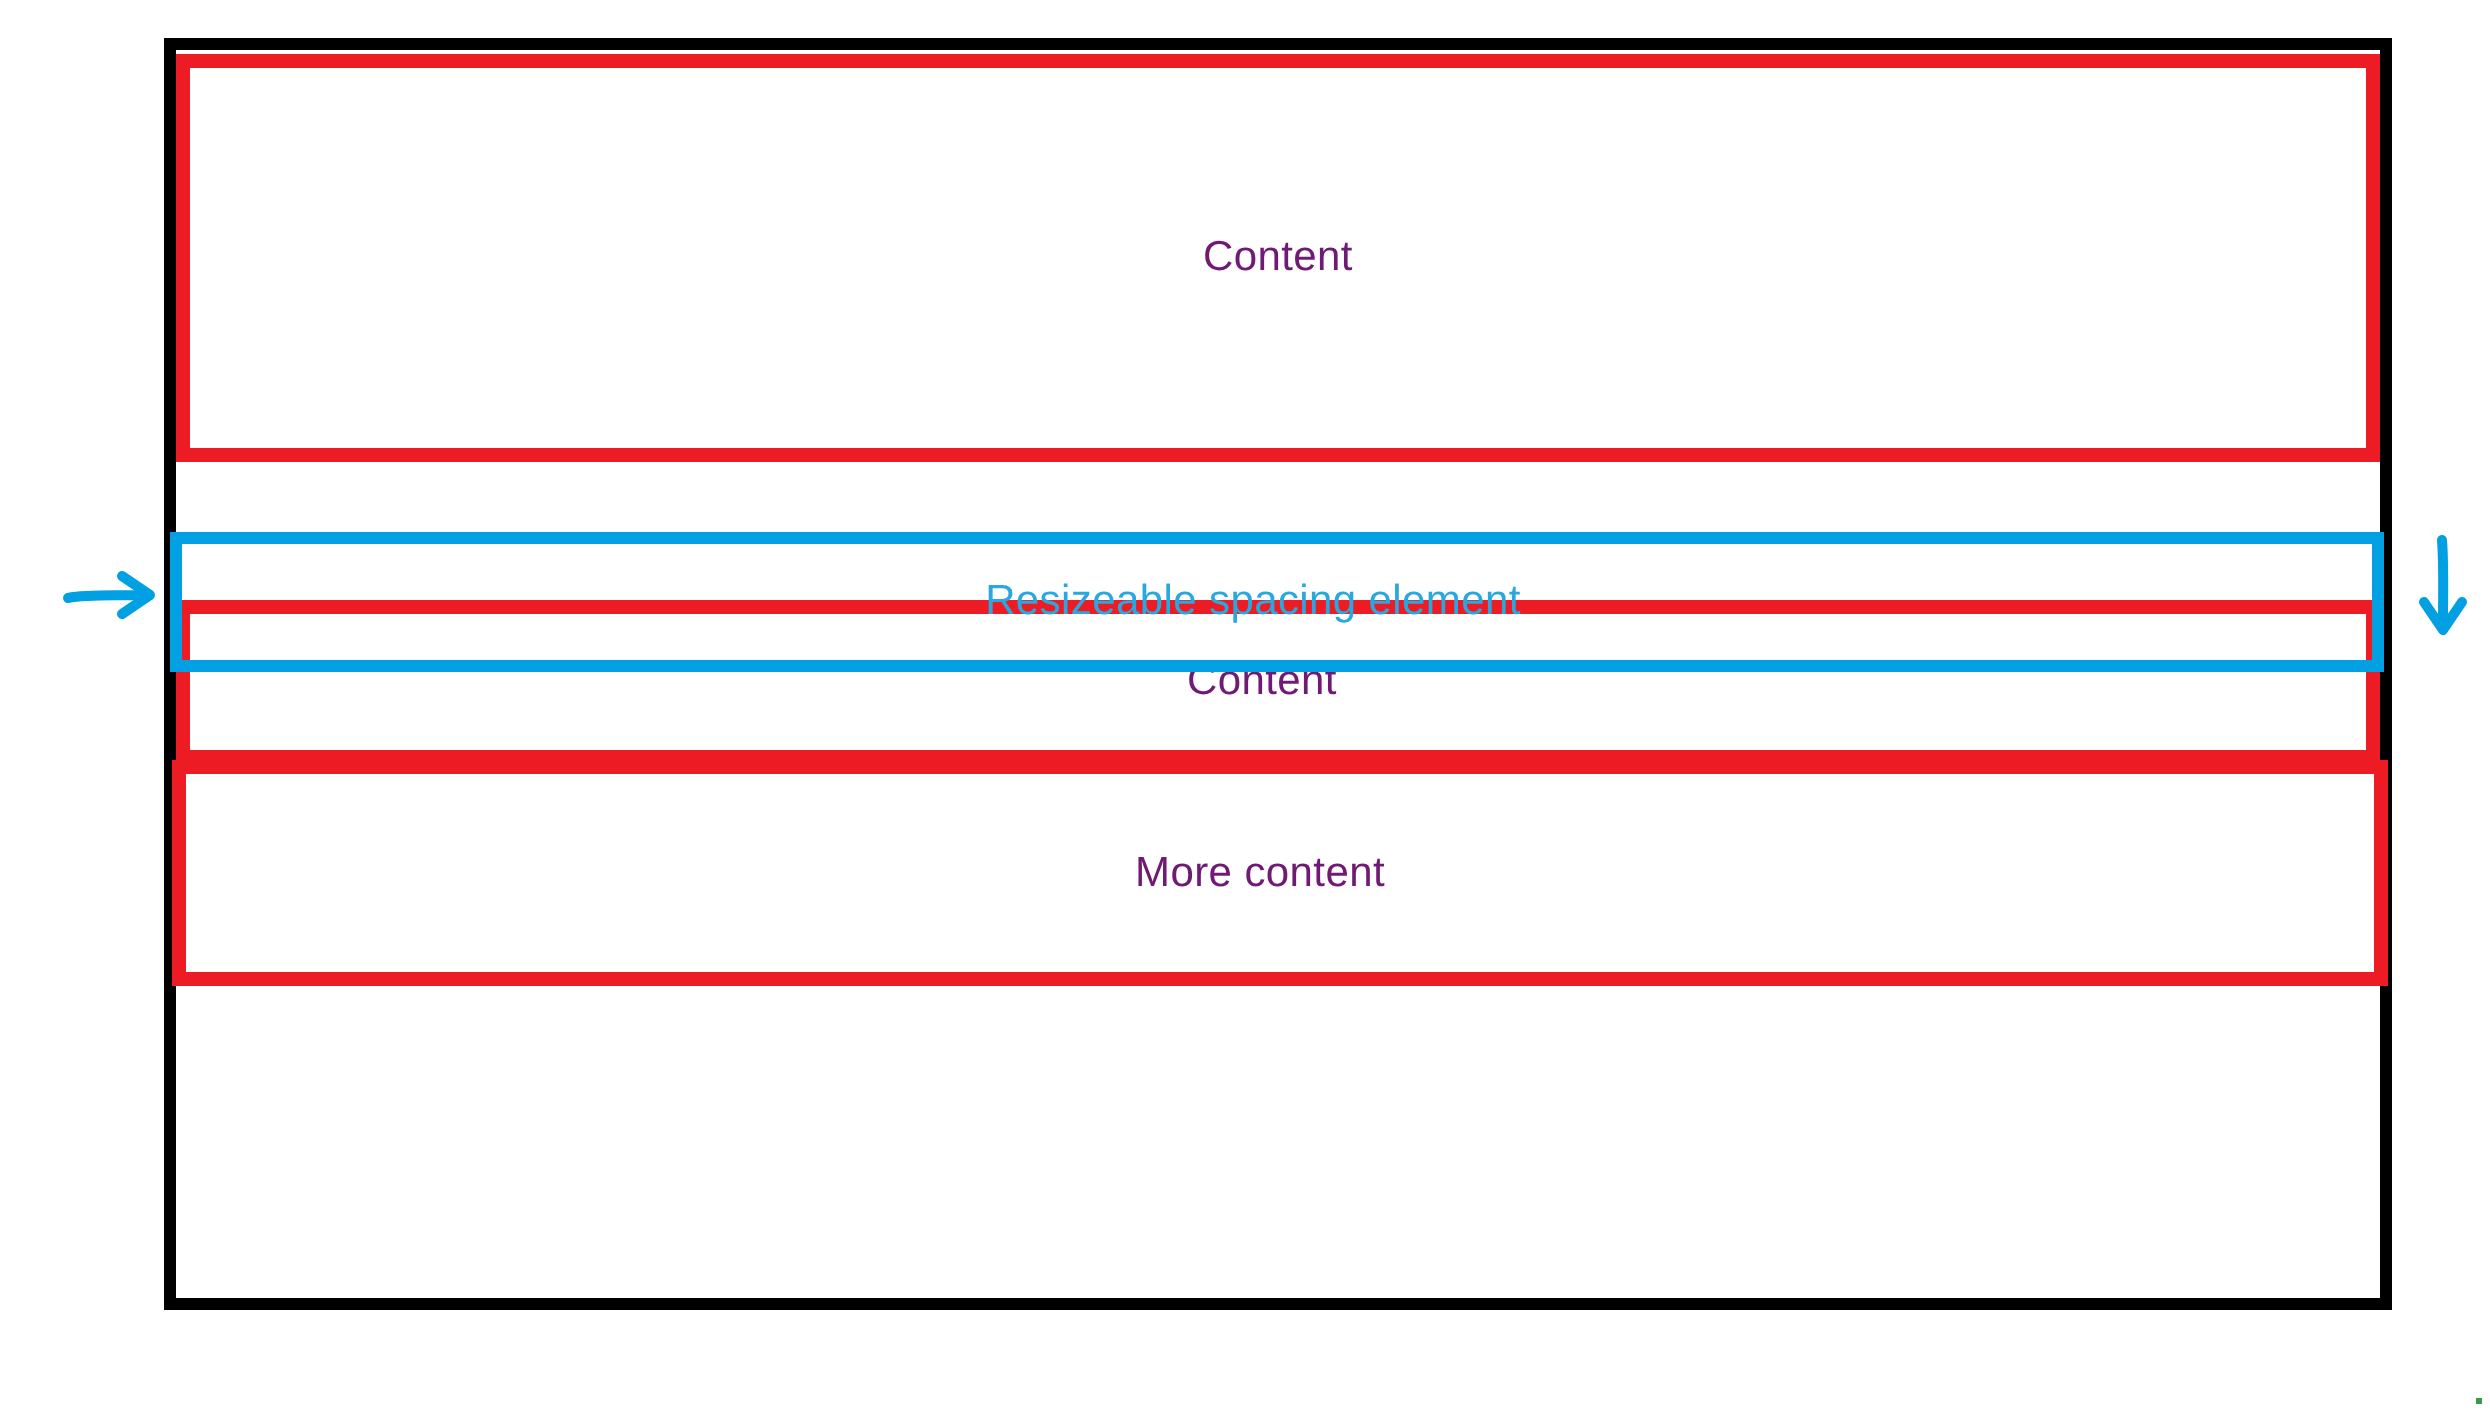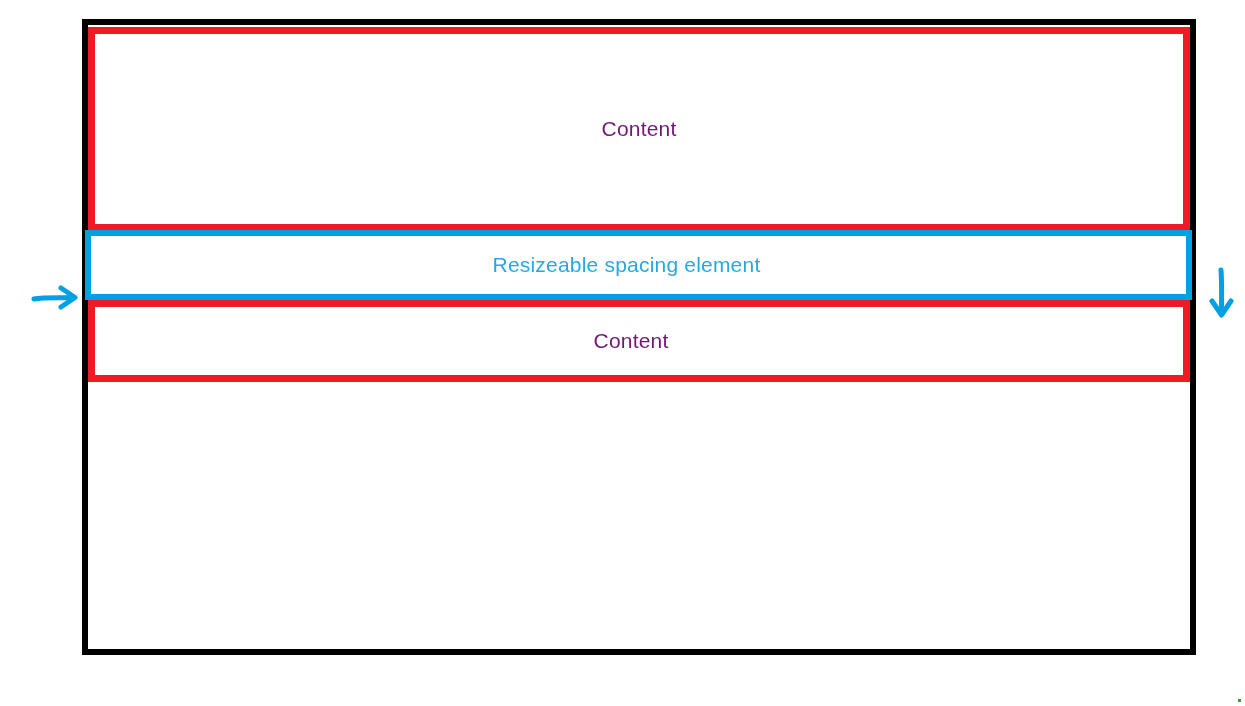--- a/index.html
+++ b/index.html
@@ -39,20 +39,21 @@
     background: transparent;
     display: flex;
     align-items: center;
     justify-content: center;
   }
   .box-red {
     border: 7px solid #ED1C24;
   }
   .box-blue {
     border: 6px solid #00A0E3;
+    margin-top: 36px;
   }
   .box-label {
     font-size: 21px;
     font-weight: 400;
     letter-spacing: 0.2px;
     white-space: nowrap;
     user-select: none;
   }
   .label-red  { color: #701a75; }
   .label-blue { color: #29A8E0; }
@@ -109,20 +110,23 @@
   </div>
 
   <div class="box box-blue" id="spacer-box">
     <span class="box-label label-blue">Resizeable spacing element</span>
   </div>
 
   <div class="box box-red" id="content-box-2">
     <span class="box-label label-red">Content</span>
   </div>
 
+  <div class="box box-red" id="content-box-3">
+    <span class="box-label label-red">More content</span>
+  </div>
 
   <div class="arrow" id="arrow-left">
     <svg width="60" height="40" viewBox="0 0 60 40" xmlns="http://www.w3.org/2000/svg">
       <path d="M6 21 C16 19, 30 20, 44 19.5" stroke="#00A0E3" stroke-width="5" stroke-linecap="round" fill="none"></path>
       <path d="M33 10 L47 19.5 L33 29" stroke="#00A0E3" stroke-width="5" stroke-linecap="round" stroke-linejoin="round" fill="none"></path>
     </svg>
   </div>
 
   <div class="arrow" id="arrow-right">
     <svg width="40" height="62" viewBox="0 0 40 62" xmlns="http://www.w3.org/2000/svg">

